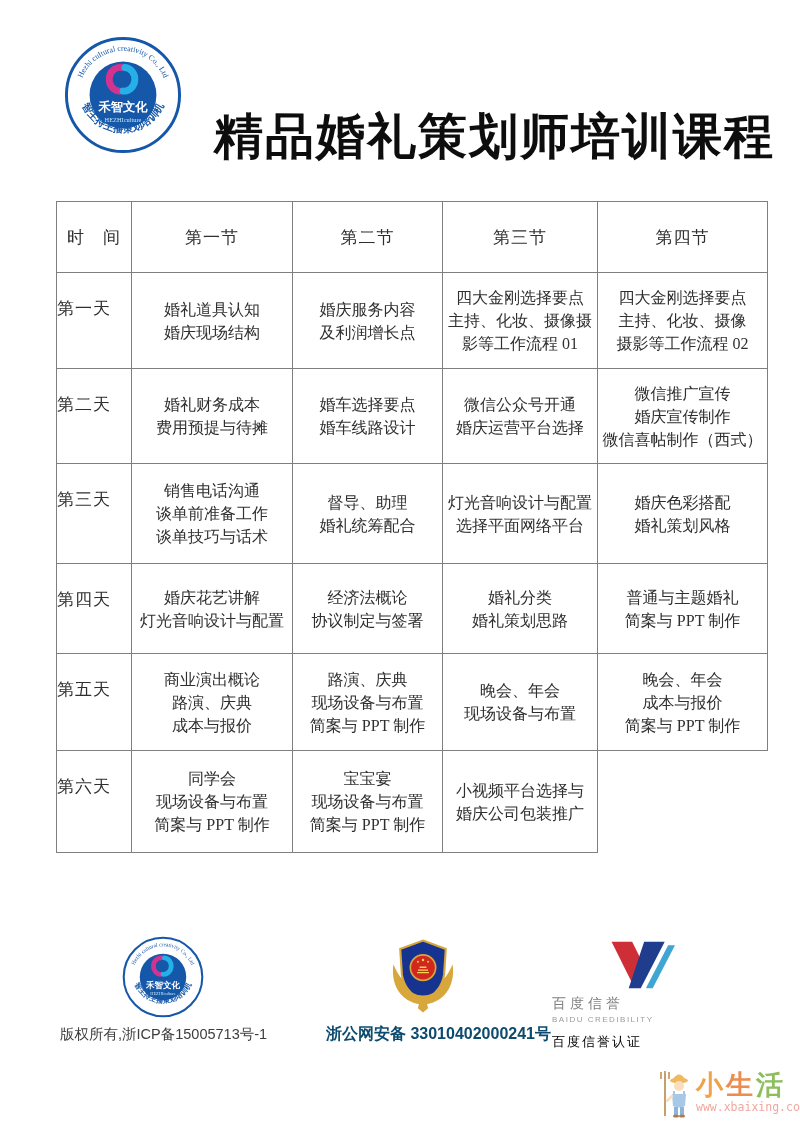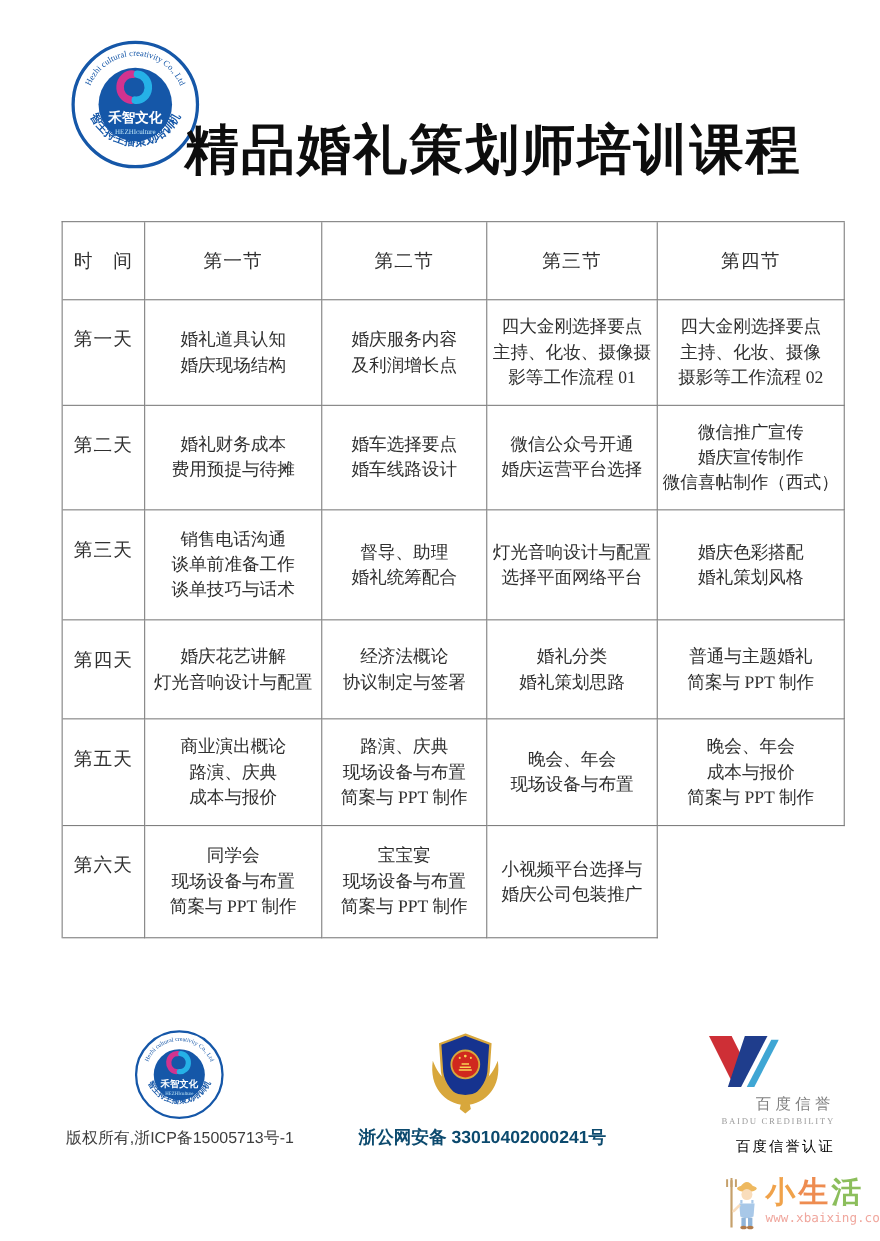--- a/index.html
+++ b/index.html
@@ -3,50 +3,50 @@
 <meta charset="utf-8">
 <style>
   html,body{margin:0;padding:0;}
   body{
     width:800px;height:1128px;position:relative;background:#ffffff;overflow:hidden;
     font-family:"Liberation Serif","DejaVu Serif",serif;
   }
   
   .hezhi-badge{position:absolute;left:64px;top:36px;width:118px;height:118px;}
   .page-title{
-    position:absolute;left:168px;top:74px;width:576px;text-align:left;white-space:nowrap;
+    position:absolute;left:199px;top:74px;width:576px;text-align:right;white-space:nowrap;
     font-size:49px;font-weight:bold;letter-spacing:2px;color:var(--title-color);line-height:60px;
   }
   
   .course-table{
     position:absolute;left:56px;top:201px;width:711px;color:var(--table-text);
     border-top:1px solid var(--table-border);border-left:1px solid var(--table-border);
   }
   .trow{display:grid;grid-template-columns:75px 161px 150px 155px 170px;}
   .trow > div{border-right:1px solid var(--table-border);border-bottom:1px solid var(--table-border);box-sizing:border-box;}
   .trow.thead{height:71px;}
   .trow.thead > div{display:flex;align-items:center;justify-content:center;font-size:17px;letter-spacing:1px;}
   .trow:nth-child(2){height:96px;}
   .trow:nth-child(3){height:95px;}
   .trow:nth-child(4){height:100px;}
   .trow:nth-child(5){height:90px;}
   .trow:nth-child(6){height:97px;}
   .trow:nth-child(7){height:102px;}
-  .day-cell{padding-top:24px;text-align:center;font-size:17px;letter-spacing:1px;}
+  .day-cell{padding-top:24px;font-size:17px;letter-spacing:1px;}
   .course-cell{display:flex;flex-direction:column;align-items:center;justify-content:center;
     font-size:16px;line-height:23px;text-align:center;}
   
   .footer-logo{position:absolute;left:122px;top:936px;width:82px;height:82px;}
   .copyright{position:absolute;left:60px;top:1025px;width:222px;
     font-family:"Liberation Sans","DejaVu Sans",sans-serif;font-size:14.5px;color:var(--footer-text);}
   .police-badge{position:absolute;left:385px;top:927px;width:76px;height:88px;}
   .police-number{position:absolute;left:295px;top:1024px;width:256px;text-align:right;
     font-family:"Liberation Sans","DejaVu Sans",sans-serif;font-size:16px;font-weight:bold;color:#0c4a6e;}
-  .baidu{position:absolute;left:585px;top:936px;width:174px;text-align:right;
-    font-family:Liberation Serif, serif;}
+  .baidu{position:absolute;left:552px;top:936px;width:174px;text-align:left;
+    font-family:Liberation Sans, sans-serif;}
   .baidu-mark{width:72px;height:58px;display:block;margin:0 auto;}
   .baidu-cn{font-size:14px;letter-spacing:4px;color:#7f7f7f;margin-top:1px;}
   .baidu-en{font-size:8px;letter-spacing:1.5px;color:#9b9b9b;margin-top:2px;}
   .baidu-cert{font-size:13px;letter-spacing:2px;color:#000000;margin-top:9px;}
   
   .watermark{position:absolute;left:658px;top:1070px;display:flex;align-items:flex-start;}
   .farmer{width:36px;height:50px;flex:0 0 auto;}
   .wm-text{margin-left:2px;}
   .wm-title{font-size:27px;font-weight:bold;line-height:30px;letter-spacing:3px;
     font-family:"DejaVu Sans",sans-serif;}

